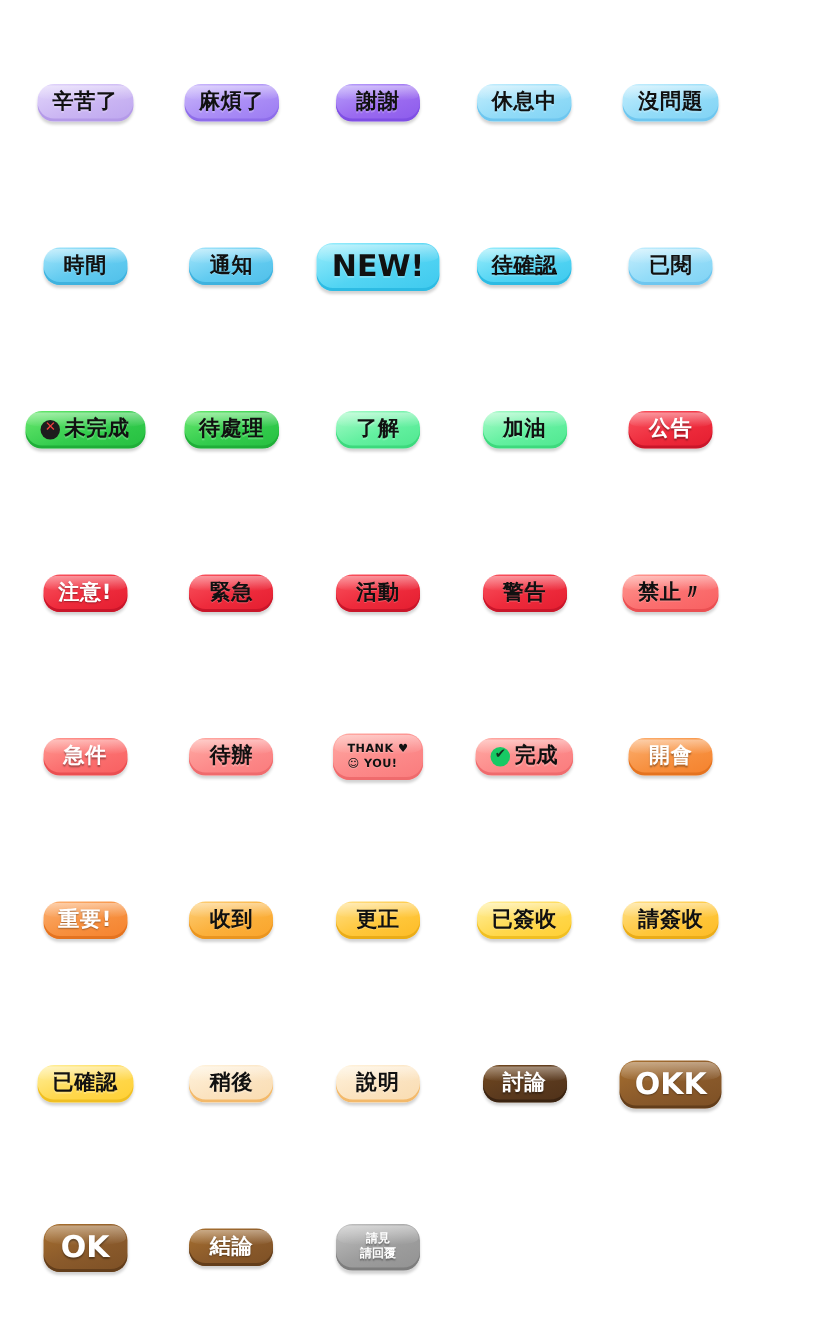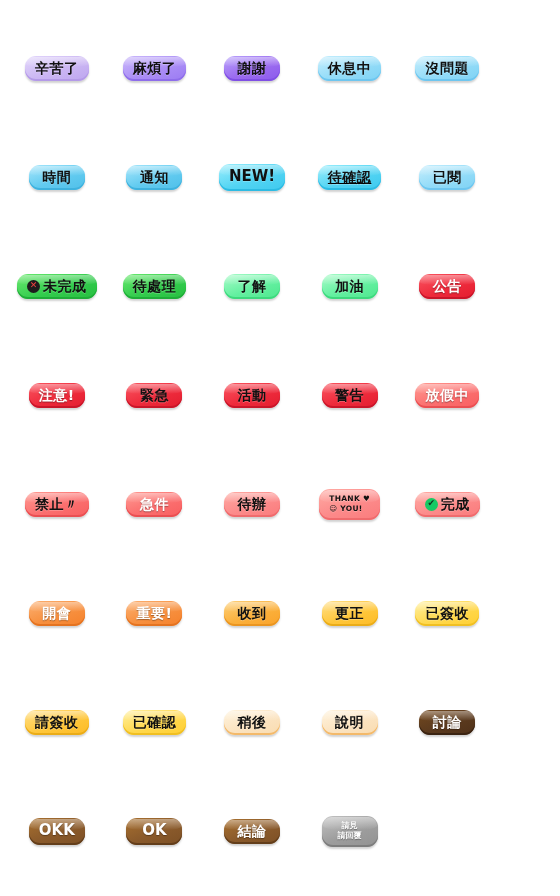--- a/index.html
+++ b/index.html
@@ -76,21 +76,21 @@
     display: inline-block;
   }
   .badge .label.two-line {
     font-size: 8px;
     line-height: 1.25;
     letter-spacing: 0;
     text-align: center;
     white-space: pre-line;
   }
   .badge .label.latin {
-    font-size: 15px;
+    font-size: 20px;
     letter-spacing: 0;
     text-align: right;
   }
   .badge .label.thankyou {
     font-size: 7.5px;
     line-height: 1.3;
     letter-spacing: 0.3px;
     white-space: pre-line;
     text-align: left;
   }
@@ -214,25 +214,20 @@
         <span class="label text-dark">活動</span>
       </div>
     </div>
     <div class="cell">
       <div class="badge" style="background: linear-gradient(160deg, rgb(250, 85, 96) 0%, rgb(238, 43, 60) 55%, rgb(227, 29, 47) 100%); box-shadow: rgb(201, 22, 42) 0px -2px 0px inset, rgba(0, 0, 0, 0.18) 0px 2px 2px;">
         <span class="label text-dark">警告</span>
       </div>
     </div>
     <div class="cell">
       <div class="badge" style="background: linear-gradient(160deg, rgb(255, 154, 146) 0%, rgb(251, 111, 111) 55%, rgb(248, 95, 96) 100%); box-shadow: rgb(234, 79, 82) 0px -2px 0px inset, rgba(0, 0, 0, 0.18) 0px 2px 2px;">
-        <span class="label text-light">放假中</span>
-      </div>
-    </div>
-    <div class="cell">
-      <div class="badge" style="background: linear-gradient(160deg, rgb(255, 154, 146) 0%, rgb(251, 111, 111) 55%, rgb(248, 95, 96) 100%); box-shadow: rgb(234, 79, 82) 0px -2px 0px inset, rgba(0, 0, 0, 0.18) 0px 2px 2px;">
         <span class="label text-dark">禁止〃</span>
       </div>
     </div>
     <div class="cell">
       <div class="badge" style="background: linear-gradient(160deg, rgb(255, 154, 146) 0%, rgb(251, 111, 111) 55%, rgb(248, 95, 96) 100%); box-shadow: rgb(234, 79, 82) 0px -2px 0px inset, rgba(0, 0, 0, 0.18) 0px 2px 2px;">
         <span class="label text-light">急件</span>
       </div>
     </div>
     <div class="cell">
       <div class="badge" style="background: linear-gradient(160deg, rgb(255, 171, 164) 0%, rgb(252, 138, 138) 55%, rgb(250, 123, 124) 100%); box-shadow: rgb(239, 107, 109) 0px -2px 0px inset, rgba(0, 0, 0, 0.18) 0px 2px 2px;">

